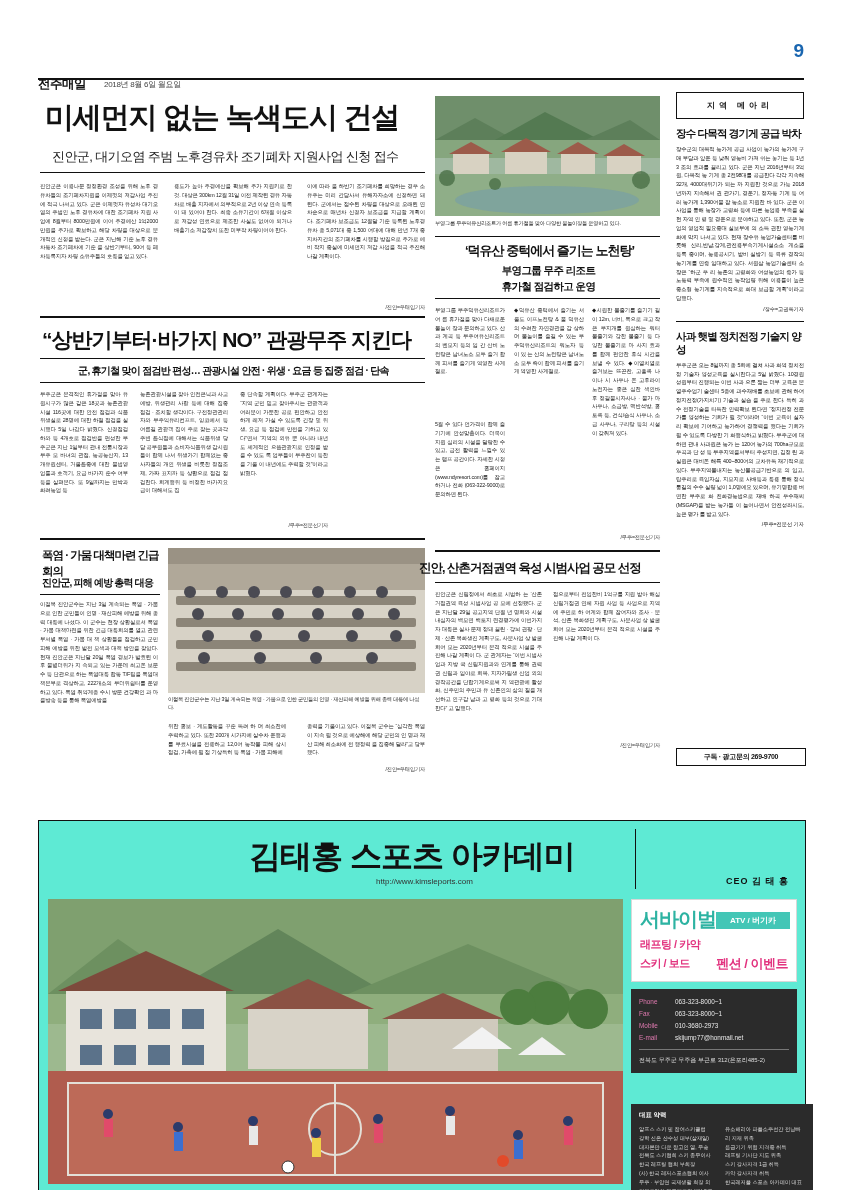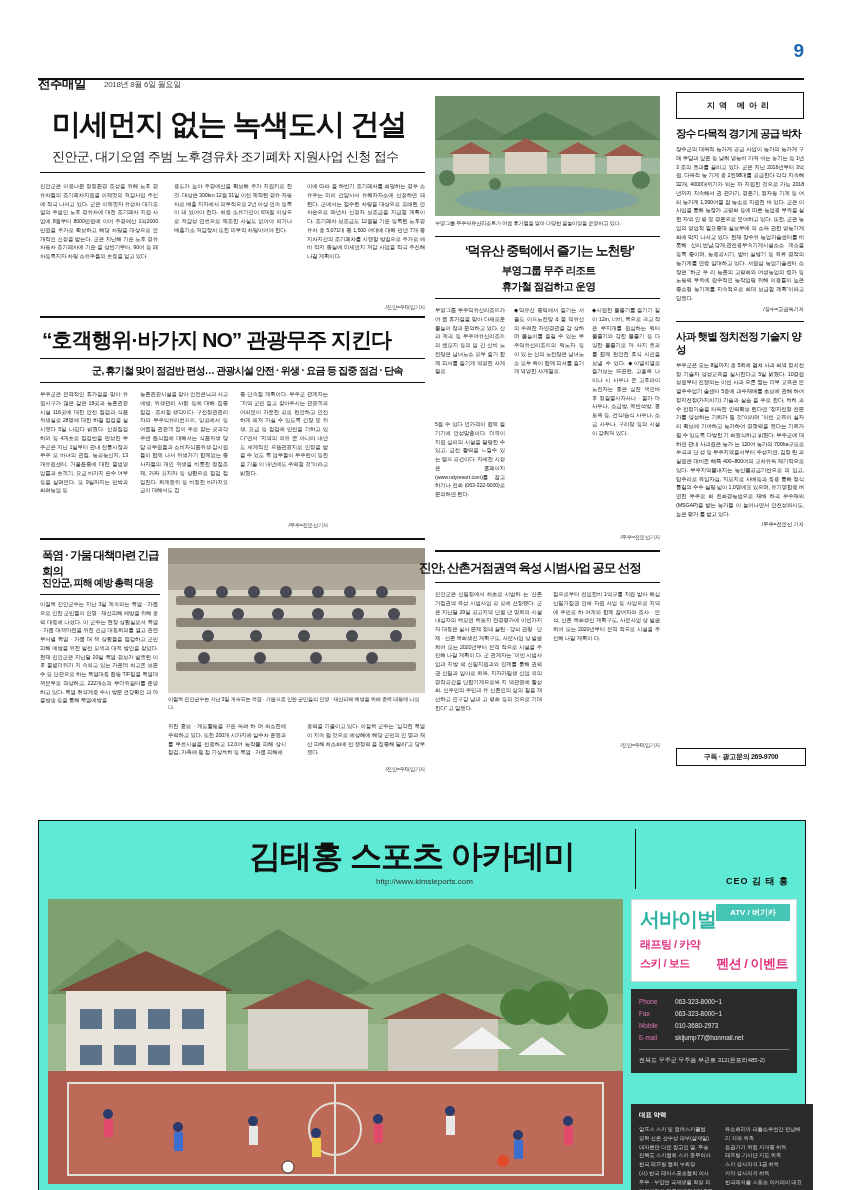--- a/index.html
+++ b/index.html
@@ -17,21 +17,21 @@
   .masthead{position:absolute;left:38px;top:44px;width:766px;height:30px;}
   .mh-left{position:absolute;left:0;top:0;display:flex;align-items:center;gap:18px;margin-top:32px;}
   .mh-title{font-weight:bold;font-size:12.5px;letter-spacing:-0.5px;color:#111;}
   .mh-date{font-size:8px;color:#444;letter-spacing:-0.3px;}
   .mh-center{position:absolute;left:0;right:0;top:1px;text-align:center;font-weight:bold;font-size:12px;letter-spacing:1px;}
   .mh-page{position:absolute;right:0;top:-4px;font-weight:bold;font-size:19px;color:#1a66b0;}
   .mh-rule{position:absolute;left:38px;top:78px;width:766px;height:2px;background:#111;}
 
   
   .headline{position:absolute;left:40px;top:96px;width:385px;}
-  .headline h1{margin:12px;font-size:29px;font-weight:bold;letter-spacing:-1.2px;line-height:1.15;}
+  .headline h1{margin:5px;font-size:29px;font-weight:bold;letter-spacing:-1.2px;line-height:1.15;}
   .subhead{position:absolute;left:52px;top:148px;width:380px;font-size:13px;letter-spacing:-0.6px;color:#222;}
   .hr-thin{position:absolute;background:#111;}
 
   
   .col{position:absolute;font-size:5.4px;line-height:1.62;text-align:justify;color:#1b1b1b;letter-spacing:-0.15px;}
   .byline{text-align:right;font-size:5.2px;color:#333;margin-top:3px;}
 
   
   .sec-h2{position:absolute;font-weight:bold;letter-spacing:-1px;}
 
@@ -51,21 +51,21 @@
   .ad{position:absolute;left:38px;top:777px;width:766px;height:375px;border:1px solid #111;background:#5eead4;margin-top:43px;}
   .ad-title{position:absolute;left:210px;top:14px;font-size:32px;font-weight:bold;letter-spacing:-1px;color:#111;}
   .ad-url{position:absolute;left:337px;top:56px;font-size:8px;color:#333;}
   .ad-ceo{position:absolute;right:16px;top:54px;font-size:9px;font-weight:bold;letter-spacing:1px;}
   .ad-vline{position:absolute;left:596px;top:8px;width:1px;height:60px;background:#111;}
   .ad-photo{position:absolute;left:9px;top:78px;width:575px;height:285px;overflow:hidden;}
   .ad-right{position:absolute;left:592px;top:78px;width:166px;}
   .ad-sur{background:#fff;border:1px solid #d8d8d8;padding:6px 8px 10px 8px;}
   .ad-sur-t{font-size:20px;font-weight:bold;color:#2db3a2;letter-spacing:-1px;}
   .ad-sur-s{font-size:11px;color:#e2337f;font-weight:bold;letter-spacing:-0.5px;margin-top:4px;}
-  .ad-box-green{position:absolute;right:6px;top:4px;width:74px;background:#43c6b6;color:#fff;font-size:8px;text-align:center;padding:3px 0;font-weight:bold;}
+  .ad-box-green{position:absolute;right:6px;top:12px;width:74px;background:#43c6b6;color:#fff;font-size:8px;text-align:center;padding:3px 0;font-weight:bold;}
   .ad-box-pink{font-size:13px;font-weight:bold;color:#e2337f;letter-spacing:-0.5px;}
   .ad-contact{margin-top:7px;background:#2b2b2b;color:#e9e9e9;font-size:6.4px;padding:7px 8px;line-height:1.85;}
   .ad-contact .k{color:#e07ab0;display:inline-block;width:36px;}
   .ad-addr{margin-top:6px;border-top:1px solid #777;padding-top:5px;font-size:6px;color:#ddd;}
   .ad-hist{position:absolute;left:592px;top:283px;width:166px;background:#2b2b2b;color:#ddd;font-size:5.2px;line-height:1.7;padding:6px 8px;}
   .ad-hist h4{margin:0 0 4px 0;font-size:6.4px;color:#fff;}
   .ad-hist .two{display:flex;gap:6px;}
   .ad-hist .two div{flex:1;}
 </style>
 </head>
@@ -95,23 +95,23 @@
 군은 지난해 기준 노후 경유차동차 조기폐차에 기준 을 상반기부터, 90여 등 폐차등록지자 차량 소유주들의 호응을 얻고 있다.</div>
   <div class="col" style="left:174px;top:182px;width:118px;height:125px;">용도가 높아 추경예산을 확보해 추가 지원키로 한 것.
 
 대상은 300km 12월 31일 이전 제작된 경유 자동차로 배출 지자에서 의무적으로 2년 이상 연속 등록이 돼 있어야 한다. 최종 소유기간이 6개월 이상으로 저감성 연료으로 제조한 사실도 없어야 되거나 배출기소 저감장치 또한 미부착 차량이어야 한다.</div>
   <div class="col" style="left:307px;top:182px;width:118px;height:115px;">이에 따라 올 하반기 조기폐차를 희망하는 경우 소유주는 미리 간담사서 유해자자소에 신청하면 돼 된다. 군에서는 점수된 차량을 대상으로 오래된 연차순으로 매년차 신청자 보조금을 지급할 계획이다.
 
 조기폐차 보조금도 12월달 기준 등록된 노후경유차 총 5,071대 중 1,500 여대에 대해 만년 7개 중 지차지간의 조기폐차를 시행할 방침으로 추가로 예비 작지 중실에 미세먼지 저감 사업을 적극 추진해 나갈 계획이다.</div>
   <div class="col byline" style="left:307px;top:300px;width:118px;">/진안=우태입기자</div>
 
   <div class="hr-thin" style="left:40px;top:316px;width:385px;height:2px;"></div>
-  <div class="sec-h2" style="left:42px;top:326px;width:385px;font-size:21px;">“호객행위·바가지 NO” 관광무주 지킨다</div>
+  <div class="sec-h2" style="left:42px;top:326px;width:385px;font-size:21px;">“상반기부터·바가지 NO” 관광무주 지킨다</div>
   <div class="hr-thin" style="left:40px;top:358px;width:385px;height:1px;"></div>
-  <div style="position:absolute;left:56px;top:364px;width:383px;font-size:10px;font-weight:bold;letter-spacing:-0.7px;text-align:center;">군, 휴기철 맞이 점검반 편성… 관광시설 안전 · 위생 · 요금 등 집중 점검 · 단속</div>
+  <div style="position:absolute;left:42px;top:364px;width:383px;font-size:10px;font-weight:bold;letter-spacing:-0.7px;text-align:center;">군, 휴기철 맞이 점검반 편성… 관광시설 안전 · 위생 · 요금 등 집중 점검 · 단속</div>
   <div class="hr-thin" style="left:40px;top:382px;width:385px;height:1px;"></div>
 
   <div class="col" style="left:40px;top:390px;width:88px;height:140px;">무주군은 본격적인 휴가철을 맞아 유원시구가 많은 같은 18곳과 농촌관광시설 116곳에 대한 안전 점검과 식품위생실로 28명에 대한 하절 점검을 실시했다 5일 나갔다 밝혔다.
 
 신청점검하와 등 4개호로 점검반을 편성한 무주군은 지난 1일부터 관내 전통시장과 무주 모 바녀의 관점, 농공농산지, 13개유원센터, 거울음중에 대한 불법영업률과 호객기, 요금 바가지 준수 여부 등을 살펴본다.
 
 또 9일까지는 만박과 화려농업 등</div>
   <div class="col" style="left:140px;top:390px;width:88px;height:140px;">농촌관광시설을 찾아 인천은닉과 사고예방, 위생관리 사항 등에 대해 집중 점검 · 조치할 생각이다.
 
 구전정관관리자와 무주익유리컨프트, 잉코에서 등 여름길 관광객 집이 주로 찾는 곳과각 주변 음식점에 대해서는 식품위생 당담 공무원들과 소비자식품위생 감시원들이 함께 나서 위생가기 함께없는 중사자들의 개인 위생을 비롯한 정점조제, 가짜 표지까 등 상황으로 점검 점검한다. 회계행위 등 비정한 바가지요금이 대해서도 집</div>

